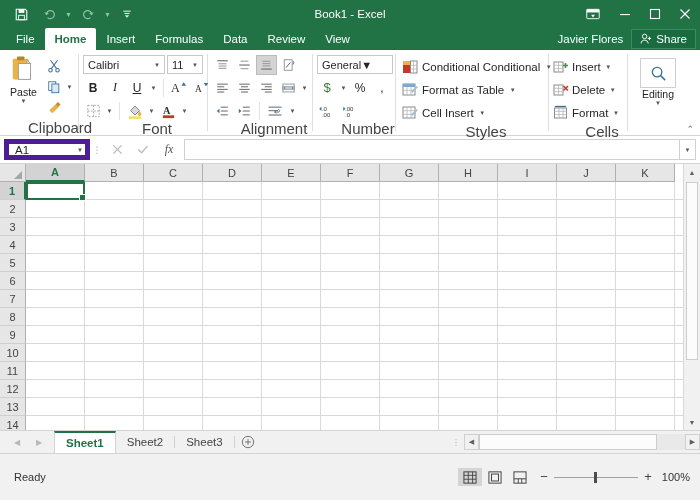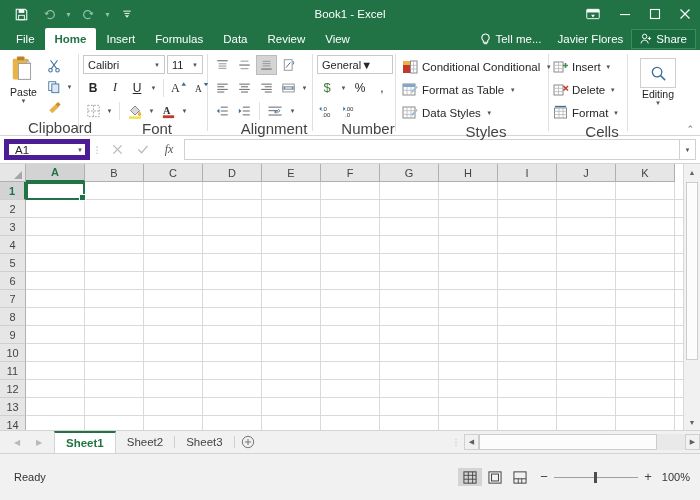--- a/index.html
+++ b/index.html
@@ -200,27 +200,20 @@
 
   <div class="tabsrow">
     <div class="tab">File</div>
     <div class="tab active">Home</div>
     <div class="tab">Insert</div>
     <div class="tab">Formulas</div>
     <div class="tab">Data</div>
     <div class="tab">Review</div>
     <div class="tab">View</div>
     <div class="tab-right">
-      <div class="tellme">
-        <svg class="svg" width="11" height="13" viewBox="0 0 12 14">
-            <path d="M6 1a4 4 0 0 1 2.4 7.2V10h-4.8V8.2A4 4 0 0 1 6 1z" fill="none" stroke="#fff" stroke-width="1.1"></path>
-            <rect x="4" y="11" width="4" height="1.1" fill="#fff"></rect>
-          </svg>
-        <span>Tell me...</span>
-      </div>
       <div class="username">Javier Flores</div>
       <div class="sharebtn">
         <svg class="svg" width="12" height="12" viewBox="0 0 14 14">
             <circle cx="5.4" cy="4" r="2.6" fill="none" stroke="#fff" stroke-width="1.1"></circle>
             <path d="M1.3 12.2c0-2.3 1.8-3.9 4.1-3.9s4.1 1.6 4.1 3.9" fill="none" stroke="#fff" stroke-width="1.1"></path>
             <path d="M11 4.3v4M9 6.3h4" stroke="#fff" stroke-width="1.1"></path>
           </svg>
         <span>Share</span>
       </div>
     </div>
@@ -505,21 +498,21 @@
             <span class="caret">▼</span>
           </div>
           <div class="stylerow">
             <span>
               <svg class="svg" width="16" height="16" viewBox="0 0 16 16">
                   <rect x="1" y="2" width="12" height="11" fill="#fff" stroke="#8a8a8a" stroke-width="1"></rect>
                   <path d="M1 5.7h12M1 9.4h12M5 2v11M9 2v11" stroke="#b5b5b5" stroke-width="0.8"></path>
                   <path d="M9 9.5 14.5 4l1.3 1.3L10.3 11z" fill="#9fbfd8"></path>
                 </svg>
             </span>
-            <span>Data Styles</span>
+            <span>Cell Insert</span>
             <span class="caret">▼</span>
           </div>
         </div>
       </div>
       <div class="grp-label">Styles</div>
     </div>
     <div class="grp-sep"></div>
 
     <div class="grp" style="width:78px">
       <div class="grp-body">

